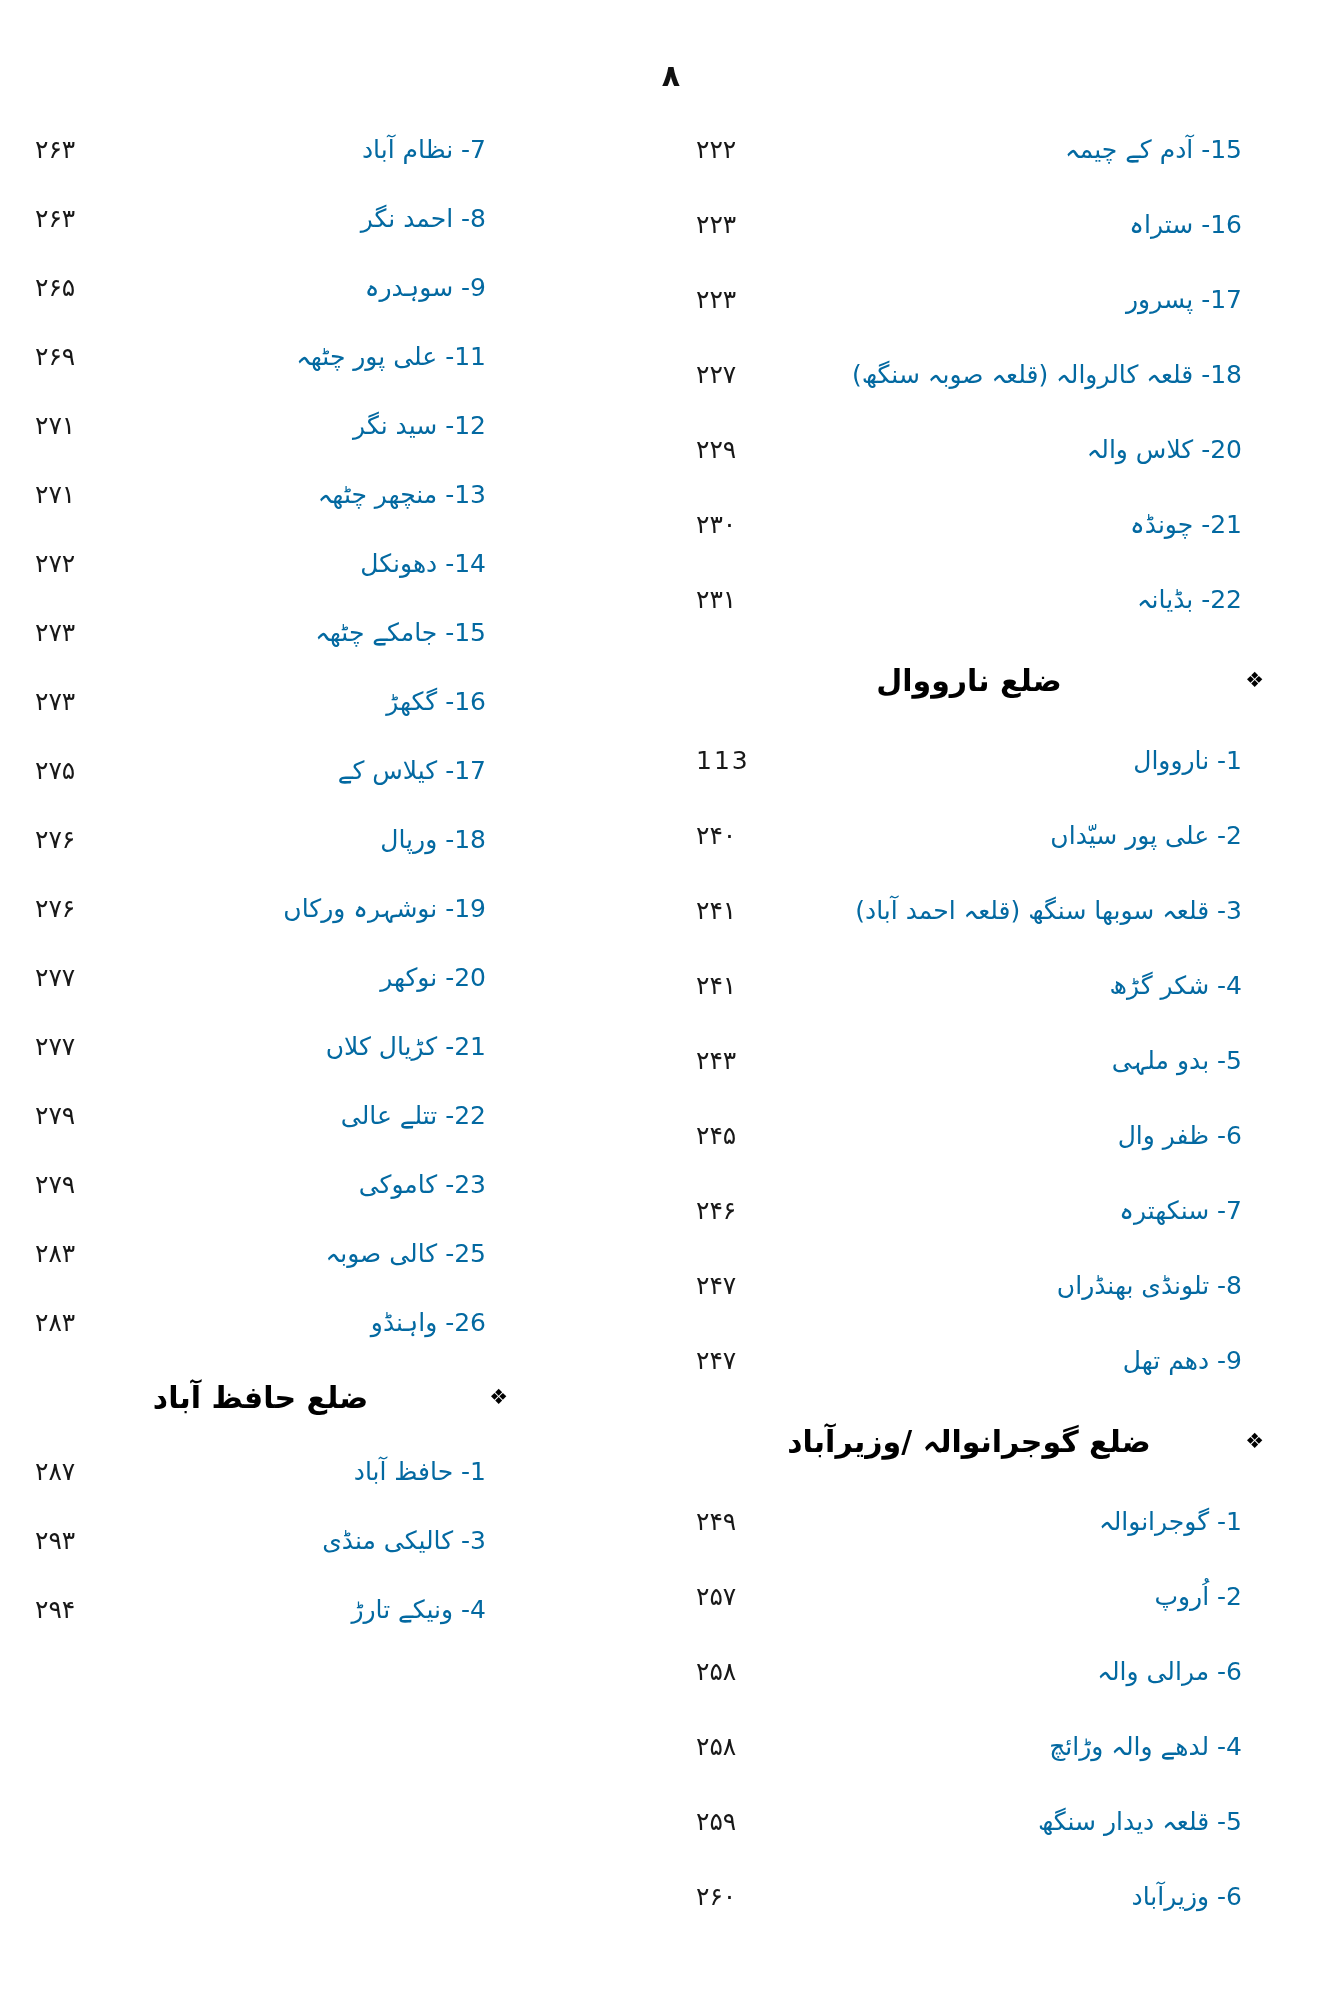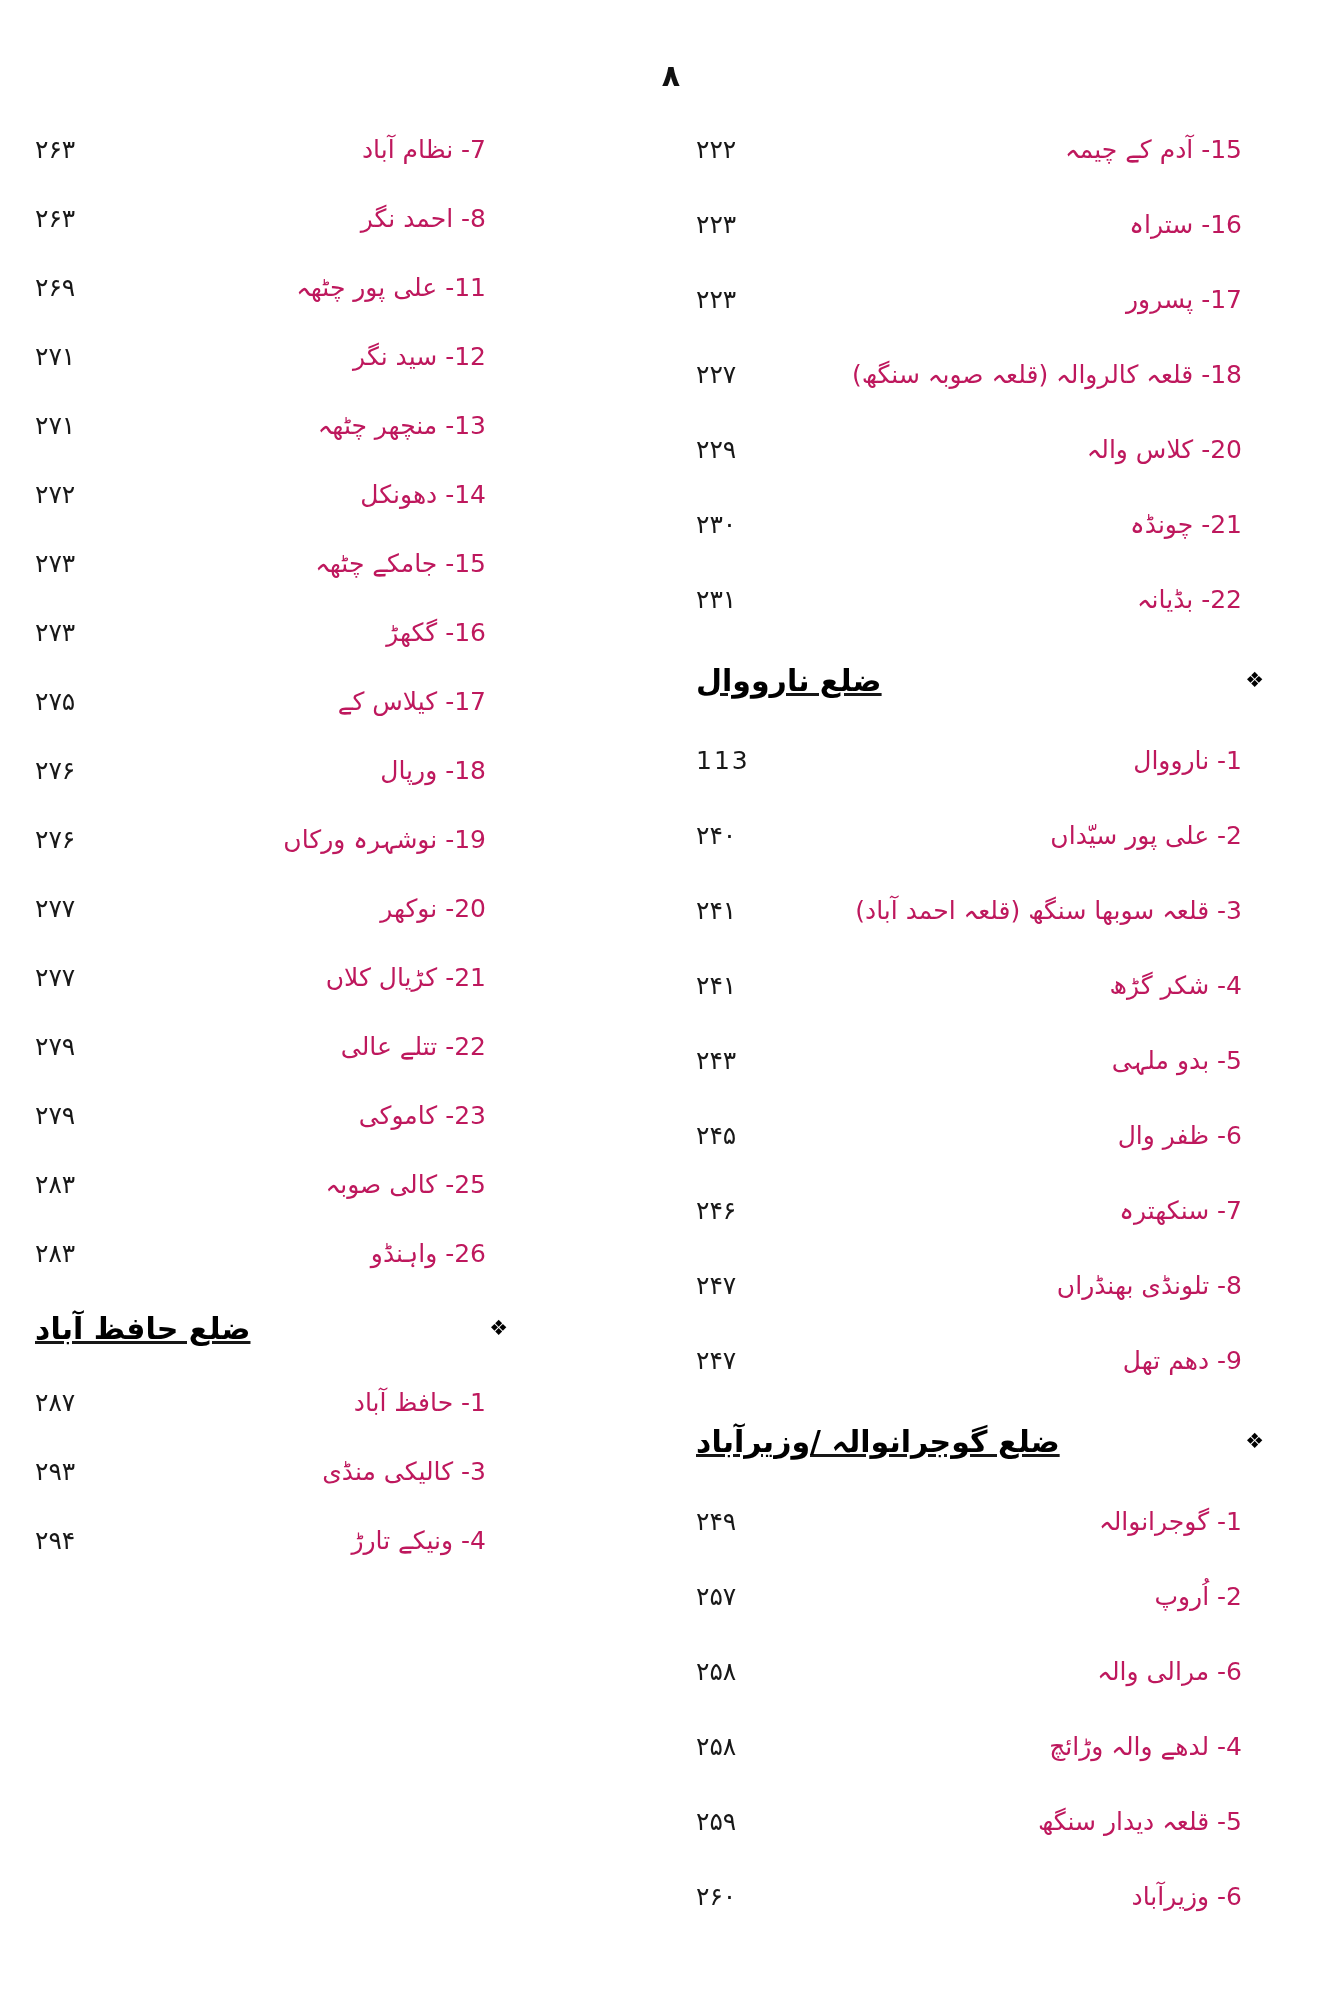--- a/index.html
+++ b/index.html
@@ -46,28 +46,28 @@
     flex: 0 0 auto;
   }
   .pageno {
     font-size: 25px;
     letter-spacing: 2px;
     color: #181818;
     white-space: nowrap;
   }
   .entry-text {
     font-size: 25px;
-    color: #be185d;
+    color: #0369a1;
     white-space: nowrap;
     text-align: right;
   }
   .header-row {
     position: relative;
     height: 80px;
-    text-decoration: underline;
+    justify-content: center;
   }
   .header-text {
     font-size: 30px;
     font-weight: bold;
     color: #000;
     white-space: nowrap;
   }
   .marker {
     position: absolute;
     right: -22px;
@@ -88,20 +88,24 @@
   <div class="row entry-row">
     <span class="pageno">۲۶۳</span>
     <span class="entry-text" dir="rtl">7- نظام آباد</span>
   </div>
 
   <div class="row entry-row">
     <span class="pageno">۲۶۳</span>
     <span class="entry-text" dir="rtl">8- احمد نگر</span>
   </div>
 
+  <div class="row entry-row">
+    <span class="pageno">۲۶۵</span>
+    <span class="entry-text" dir="rtl">9- سوہدرہ</span>
+  </div>
 
 
   <div class="row entry-row">
     <span class="pageno">۲۶۹</span>
     <span class="entry-text" dir="rtl">11- علی پور چٹھہ</span>
   </div>
 
   <div class="row entry-row">
     <span class="pageno">۲۷۱</span>
     <span class="entry-text" dir="rtl">12- سید نگر</span>

